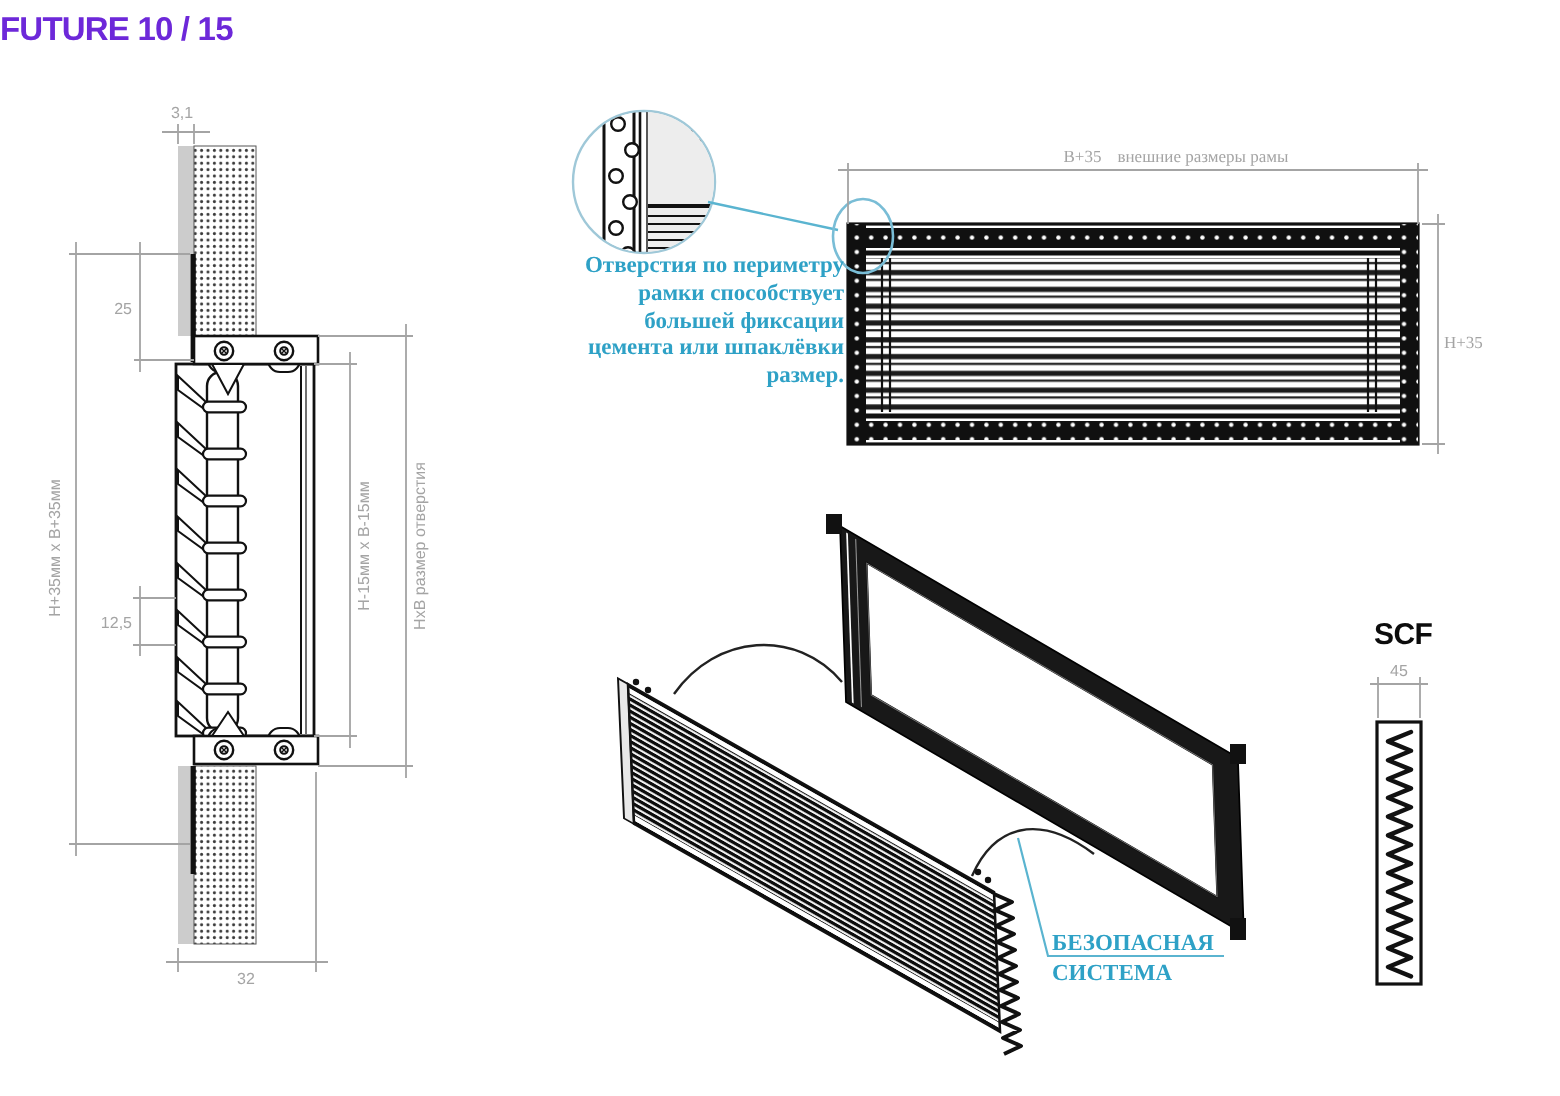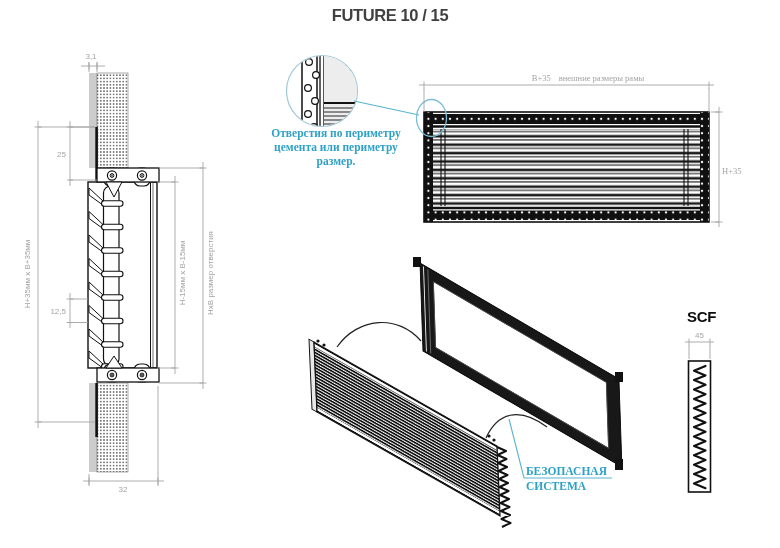--- a/index.html
+++ b/index.html
@@ -1,20 +1,20 @@
 <!DOCTYPE html>
 <html style="--accent-text: #2ea1c6; --accent-line: #5ab4d0; --dim-color: #a4a4a4; --line-color: #111111;"><head>
 <meta charset="utf-8">
 <style>
   html,body{margin:0;padding:0;background:#fff;}
   .canvas{position:relative;width:780px;height:548px;background:#fff;overflow:hidden;
           font-family:"Liberation Sans",sans-serif;}
-  .title{position:absolute;top:6px;left:0;width:100%;text-align:center;
-         font-weight:bold;font-size:16.5px;letter-spacing:-0.4px;color:#404040;}
-  .callout-text{position:absolute;left:250px;top:127px;width:172px;text-align:center;
+  .title{position:absolute;top:6px;left:0;width:100%;
+         font-weight:bold;font-size:16.5px;letter-spacing:-0.4px;color:#6d28d9;}
+  .callout-text{position:absolute;left:250px;top:127px;width:172px;text-align:right;
          font-family:"Liberation Serif",serif;font-weight:bold;font-size:11.5px;
          line-height:13.8px;color:var(--accent-text,#2ea1c6);}
   svg{position:absolute;left:0;top:0;}
   .dimline{stroke:var(--dim-color,#a8a8a8);stroke-width:0.9;fill:none;}
   .dimtext{fill:var(--dim-color,#9d9d9d);font-family:"Liberation Sans",sans-serif;font-size:8px;}
   .dimtext-serif{fill:var(--dim-color,#a0a0a0);font-family:"Liberation Serif",serif;font-size:8.5px;}
   .blk{stroke:#111;fill:#fff;}
   .accent-line{stroke:var(--accent-line,#5ab4d0);fill:none;}
   .accent-svgtext{fill:var(--accent-text,#2ea1c6);font-family:"Liberation Serif",serif;
          font-weight:bold;font-size:11.5px;}
@@ -229,17 +229,19 @@
         <path class="dimline" d="M685,342 H714 M689,338.5 V345.5 M710,338.5 V345.5 M689,345 V359 M710,345 V359"></path>
         <text class="dimtext" x="699.5" y="338" text-anchor="middle">45</text>
       </g>
       <rect x="688.5" y="361" width="22" height="131" fill="#fff" stroke="#111" stroke-width="1.6"></rect>
       <polyline points="705.5,366 694,370.7 705.5,375.4 694,380.1 705.5,384.8 694,389.5 705.5,394.2 694,398.9 705.5,403.6 694,408.3 705.5,413 694,417.7 705.5,422.4 694,427.1 705.5,431.8 694,436.5 705.5,441.2 694,445.9 705.5,450.6 694,455.3 705.5,460 694,464.7 705.5,469.4 694,474.1 705.5,478.8 694,483.5 705.5,488.2" fill="none" stroke="#111" stroke-width="2.2" stroke-linecap="round" stroke-linejoin="round"></polyline>
     </g>
   </svg>
 
   <div class="callout-text">
     <div>Отверстия по периметру</div>
-    <div>цемента или периметру</div>
+    <div>рамки способствует</div>
+    <div>большей фиксации</div>
+    <div>цемента или шпаклёвки</div>
     <div>размер.</div>
   </div>
 
 </div>
 
 </body></html>

